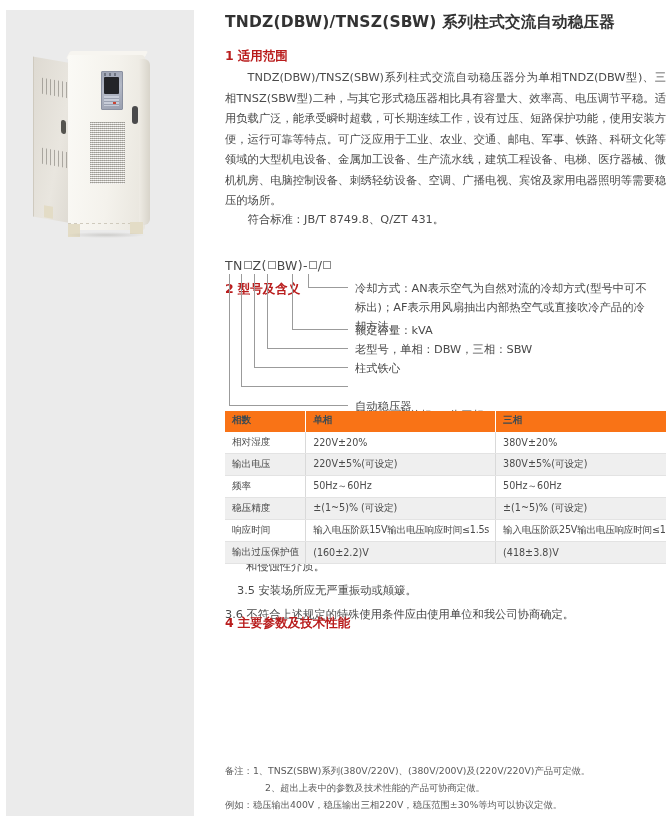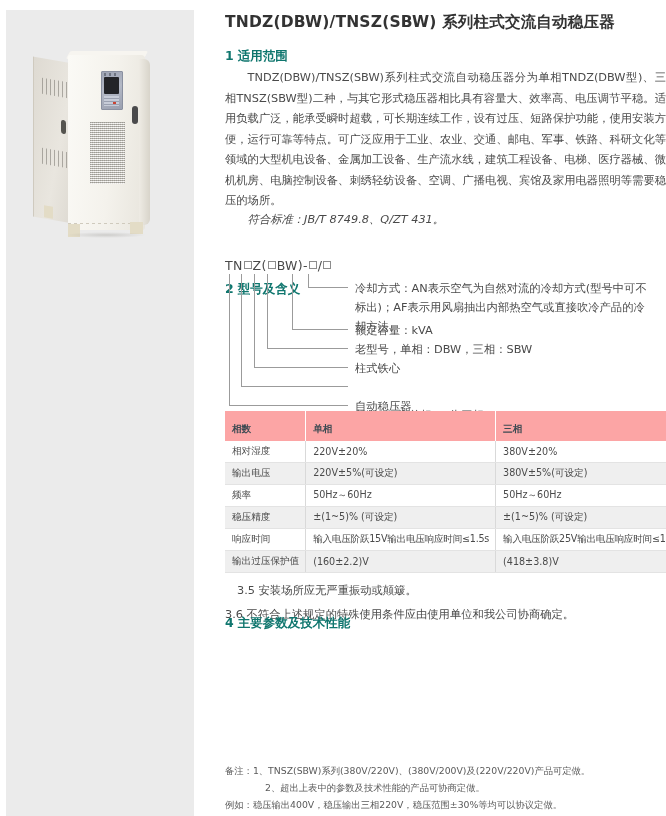--- a/index.html
+++ b/index.html
@@ -159,21 +159,21 @@
     font-weight: bold;
     color: #333333;
     letter-spacing: .2px;
     white-space: nowrap;
   }
 
   .sec-head {
     position: absolute;
     font-size: 12.5px;
     font-weight: bold;
-    color: #0f766e;
+    color: #b91c1c;
   }
   .sec-head .num { margin-right: 4px; }
 
   .para {
     position: absolute;
     font-size: 11.3px;
     line-height: 20.5px;
     color: #4a4a4a;
     text-align: justify;
     text-justify: inter-ideograph;
@@ -234,24 +234,24 @@
   }
   .spec-table th, .spec-table td {
     border-right: 1px solid #ffffff;
     padding: 4px 6px 4px 7px;
     text-align: left;
     font-weight: normal;
     white-space: nowrap;
   }
   .spec-table th:last-child, .spec-table td:last-child { border-right: none; }
   .spec-table thead th {
-    background: #fca5a5;
+    background: #f97316;
     font-weight: bold;
     color: #3c4a52;
-    padding-top: 12px; padding-bottom: 5px;
+    padding-top: 3px; padding-bottom: 5px;
   }
   .spec-table tbody tr:nth-child(odd) td { background: #ffffff; }
   .spec-table tbody tr:nth-child(even) td { background: #efefef; }
   .spec-table tbody td { border-bottom: 1px solid #e3e3e3; }
   .spec-table tbody td:not(:last-child) { border-right: 1px solid #d9d9d9; }
   .col-a { width: 74px; }
   .col-b { width: 175px; }
   .col-c { width: 174px; }
   .tight { letter-spacing: -.25px; }
 
@@ -293,21 +293,21 @@
 <div class="content">
 
   <div class="doc-title">TNDZ(DBW)/TNSZ(SBW) 系列柱式交流自动稳压器</div>
 
   <div class="sec-head" style="left:0; top:48px;">
     <span class="num">1</span><span>适用范围</span>
   </div>
 
   <div class="para indent" style="left:0; top:68px; width:441px;">TNDZ(DBW)/TNSZ(SBW)系列柱式交流自动稳压器分为单相TNDZ(DBW型)、三相TNSZ(SBW型)二种，与其它形式稳压器相比具有容量大、效率高、电压调节平稳。适用负载广泛，能承受瞬时超载，可长期连续工作，设有过压、短路保护功能，使用安装方便，运行可靠等特点。可广泛应用于工业、农业、交通、邮电、军事、铁路、科研文化等领域的大型机电设备、金属加工设备、生产流水线，建筑工程设备、电梯、医疗器械、微机机房、电脑控制设备、刺绣轻纺设备、空调、广播电视、宾馆及家用电器照明等需要稳压的场所。</div>
 
-  <div class="para indent" style="left:0; top:210px; width:441px;font-style:italic;">符合标准：JB/T 8749.8、Q/ZT 431。</div>
+  <div class="para indent" style="left:0; top:210px; width:441px;">符合标准：JB/T 8749.8、Q/ZT 431。</div>
 
   <div class="sec-head" style="left:0; top:240px;margin-top:41px;">
     <span class="num">2</span><span>型号及含义</span>
   </div>
 
   <div class="model-wrap">
 
     <div class="model-string"><span>TN</span><span class="box"></span><span>Z(</span><span class="box"></span><span>BW)-</span><span class="box"></span><span>/</span><span class="box"></span></div>
 
     <div class="leader" style="left:83px;  top:16px;  width:40px; height:14px;"></div>

